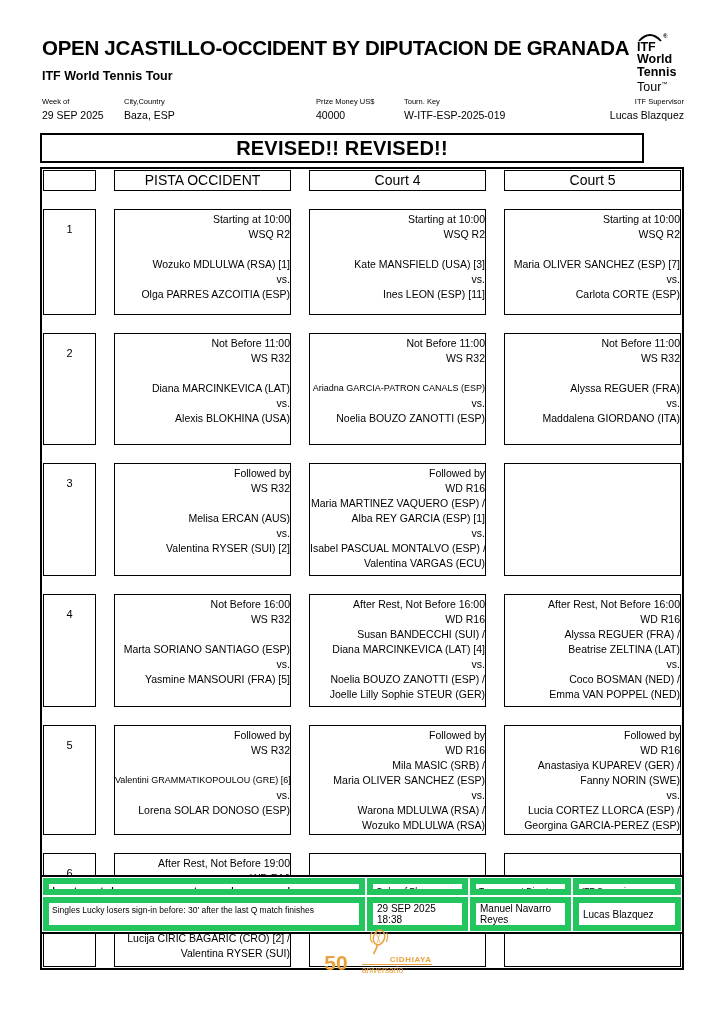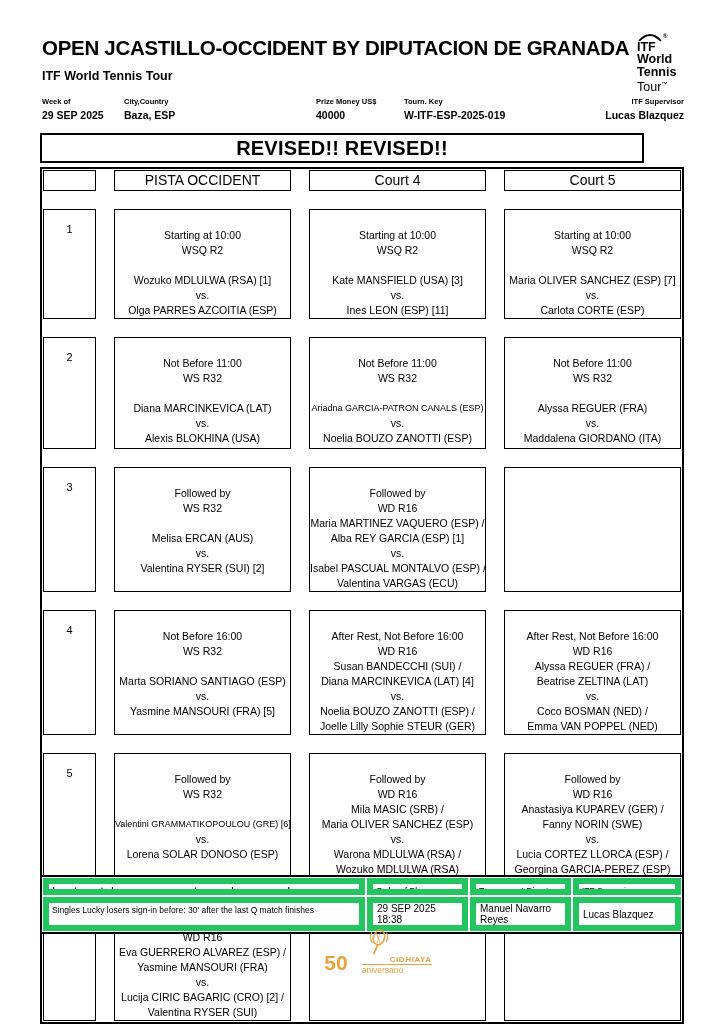--- a/index.html
+++ b/index.html
@@ -11,38 +11,38 @@
          letter-spacing:-.3px;white-space:nowrap;}
   .wtt{position:absolute;left:42px;top:69px;font-size:12.5px;font-weight:bold;}
   .owp{position:absolute;left:316px;top:66px;font-size:12.5px;font-weight:bold;line-height:17px;}
   .itf-logo{position:absolute;left:637px;top:33px;font-size:12.5px;font-weight:bold;line-height:12.5px;}
   .itf-top{position:relative;width:34px;height:20px;}
   .itf-top svg{display:block;}
   .itf-word{position:absolute;left:0;top:8px;}
   .reg{position:absolute;left:26px;top:-3px;font-size:6px;}
   .tour{font-weight:normal;}
   .tm{font-size:6px;vertical-align:super;}
-  .meta{position:absolute;top:97px;font-weight:bold;}
+  .meta{position:absolute;top:97px;}
   .meta-label{font-size:7.5px;line-height:9px;}
   .meta-value{font-size:10.5px;line-height:12px;margin-top:3px;white-space:nowrap;}
   .m-week{left:42px;} .m-city{left:124px;} .m-prize{left:316px;} .m-key{left:404px;}
   .m-sup{right:40px;text-align:right;}
 
   
   .banner{position:absolute;left:40px;top:133px;width:604px;height:30px;border:2px solid #000;
           box-sizing:border-box;display:flex;align-items:center;justify-content:center;
           font-size:20px;font-weight:bold;letter-spacing:.2px;}
 
   
   .grid{position:absolute;left:40px;top:167px;width:644px;border:2px solid #000;background:#fff;
         box-sizing:border-box;display:grid;grid-template-columns:53px 1fr 1fr 1fr;gap:18px;padding:1px;}
   .hcell,.numcell,.mcell{border:1px solid #000;box-sizing:border-box;background:#fff;}
   .hcell{text-align:center;font-size:14px;line-height:19px;height:21px;}
   .numcell{text-align:center;font-size:11px;padding-top:13px;}
-  .mcell{text-align:center;font-size:10.5px;padding-top:18px;overflow:hidden;}
+  .mcell{text-align:right;font-size:10.5px;padding-top:2px;overflow:hidden;}
   .line{height:15px;line-height:15px;white-space:nowrap;}
   .line.small{font-size:9px;}
 
   
   .foot{position:absolute;left:40px;top:875px;width:644px;border:2px solid #000;background:#fff;
         box-sizing:border-box;display:grid;grid-template-columns:322px 101px 101px 1fr;
         grid-template-rows:17px 34px;gap:2px;padding:1px;}
   .fcell{border:6px solid #22c55e;box-sizing:border-box;background:#fff;overflow:hidden;}
   .f-title{font-size:13px;letter-spacing:.3px;padding:1px 3px;line-height:14px;}
   .f-detail{font-size:8.5px;padding:2px 3px;}

